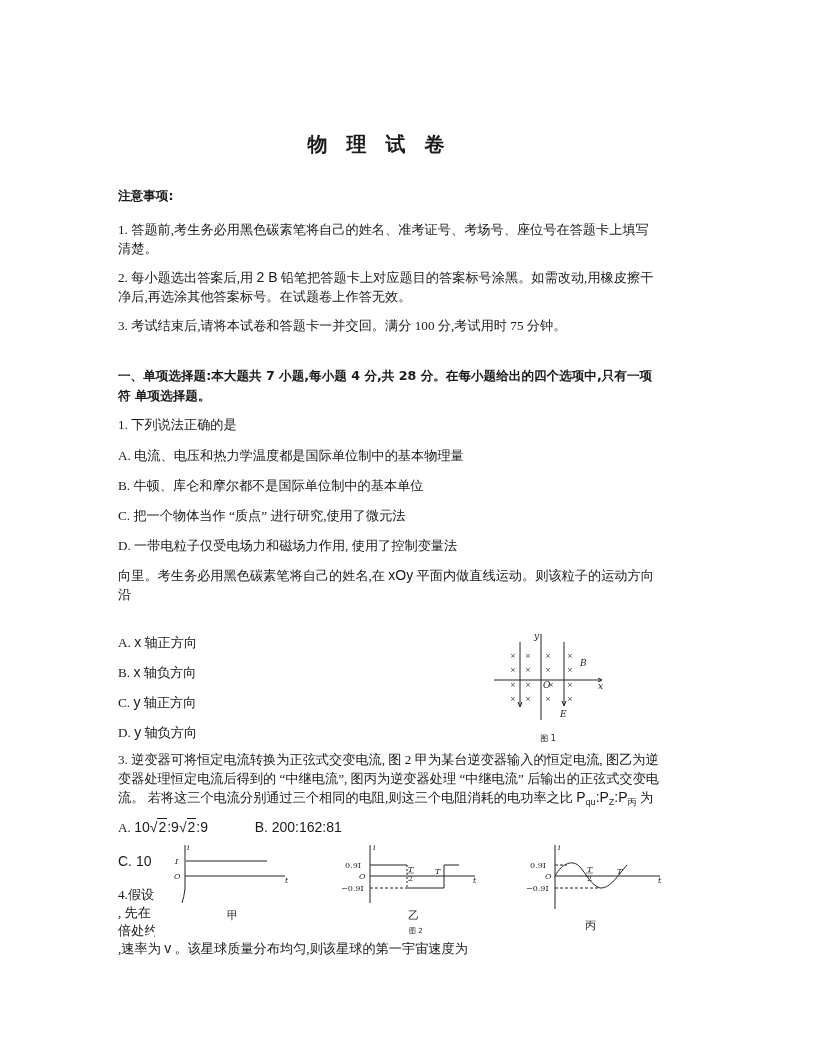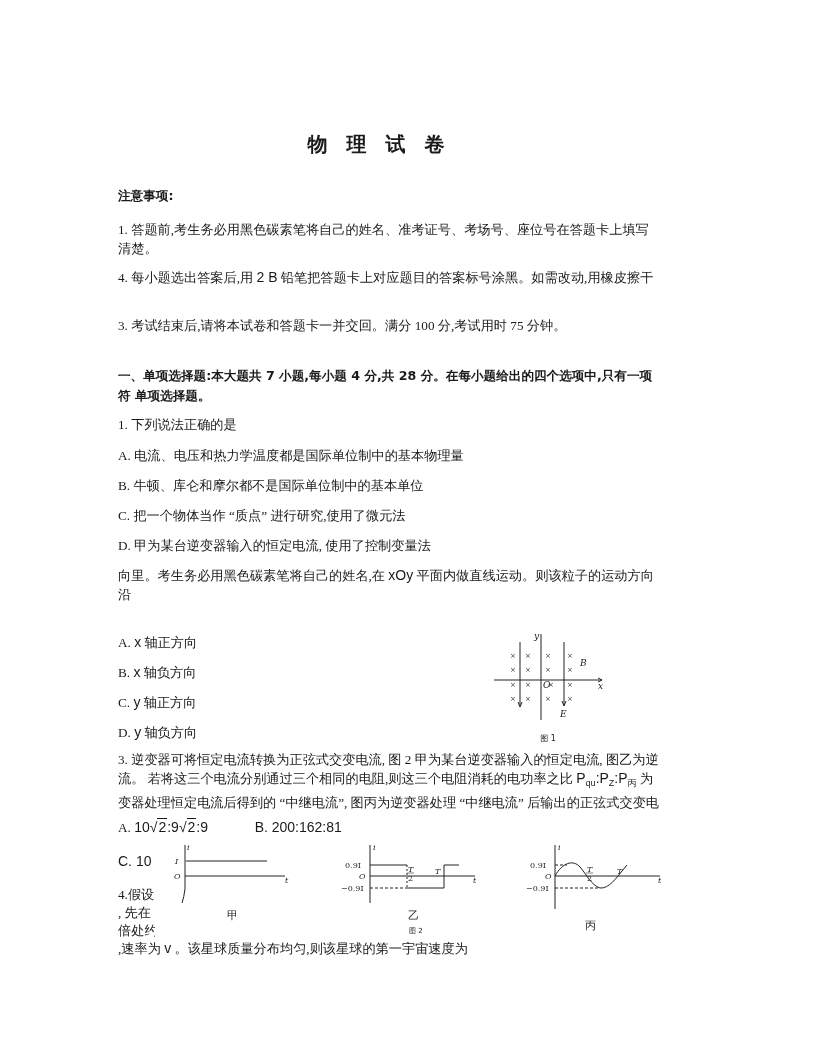--- a/index.html
+++ b/index.html
@@ -23,35 +23,36 @@
 <div class="abs title">物 理 试 卷</div>
 
 <div class="abs p bold" style="top:186px;">注意事项:</div>
 
 <div class="abs p" style="top:220px;">
   <div>1. 答题前,考生务必用黑色碳素笔将自己的姓名、准考证号、考场号、座位号在答题卡上填写</div>
   <div>清楚。</div>
 </div>
 
 <div class="abs p" style="top:268px;">
-  <div><span>4. 每小题选出答案后,用 </span><span class="sans">2 B</span><span> 铅笔把答题卡上对应题目的答案标号涂黑。如需改动,用橡皮擦干</span></div>
+  <div><span>2. 每小题选出答案后,用 </span><span class="sans">2 B</span><span> 铅笔把答题卡上对应题目的答案标号涂黑。如需改动,用橡皮擦干</span></div>
+  <div>净后,再选涂其他答案标号。在试题卷上作答无效。</div>
 </div>
 
 <div class="abs p" style="top:316px;">3. 考试结束后,请将本试卷和答题卡一并交回。满分 100 分,考试用时 75 分钟。</div>
 
 <div class="abs p bold" style="top:366px; line-height:20px;">
   <div>一、单项选择题:本大题共 7 小题,每小题 4 分,共 28 分。在每小题给出的四个选项中,只有一项</div>
   <div>符 单项选择题。</div>
 </div>
 
 <div class="abs p" style="top:415px;">1. 下列说法正确的是</div>
 <div class="abs p" style="top:446px;">A. 电流、电压和热力学温度都是国际单位制中的基本物理量</div>
 <div class="abs p" style="top:476px;">B. 牛顿、库仑和摩尔都不是国际单位制中的基本单位</div>
 <div class="abs p" style="top:506px;">C. 把一个物体当作 “质点” 进行研究,使用了微元法</div>
-<div class="abs p" style="top:536px;">D. 甲为某台逆变器输入的恒定电流, 使用了控制变量法</div>
+<div class="abs p" style="top:536px;">D. 一带电粒子仅受电场力和磁场力作用, 使用了控制变量法</div>
 
 <div class="abs p" style="top:566px;">
   <div><span>向里。考生务必用黑色碳素笔将自己的姓名,在 </span><span class="sans">xOy</span><span> 平面内做直线运动。则该粒子的运动方向</span></div>
   <div>沿</div>
 </div>
 
 <div class="abs p" style="top:633px;"><span>A. </span><span class="sans">x</span><span> 轴正方向</span></div>
 <div class="abs p" style="top:663px;"><span>B. </span><span class="sans">x</span><span> 轴负方向</span></div>
 <div class="abs p" style="top:693px;"><span>C. </span><span class="sans">y</span><span> 轴正方向</span></div>
 <div class="abs p" style="top:723px;"><span>D. </span><span class="sans">y</span><span> 轴负方向</span></div>
@@ -94,22 +95,22 @@
       <text x="55" y="60">O</text>
       <text x="92" y="38">B</text>
       <text x="72" y="89">E</text>
     </g>
     <text x="60" y="113" font-family="DejaVu Sans, sans-serif" font-size="8" fill="#222" text-anchor="middle">图 1</text>
   </svg>
 </div>
 
 <div class="abs p" style="top:750px;">
   <div>3. 逆变器可将恒定电流转换为正弦式交变电流, 图 2 甲为某台逆变器输入的恒定电流, 图乙为逆</div>
+  <div>变器处理恒定电流后得到的 “中继电流”, 图丙为逆变器处理 “中继电流” 后输出的正弦式交变电</div>
   <div><span>流。 若将这三个电流分别通过三个相同的电阻,则这三个电阻消耗的电功率之比 </span><span class="sans">P</span><span class="sub">qu</span><span class="sans">:</span><span class="sans">P</span><span class="sub">Z</span><span class="sans">:</span><span class="sans">P</span><span class="sub">丙</span><span> 为</span></div>
-  <div>变器处理恒定电流后得到的 “中继电流”, 图丙为逆变器处理 “中继电流” 后输出的正弦式交变电</div>
 </div>
 
 <div class="abs p" style="top:818px;">
   <span><span>A. </span><span class="math">10</span><span class="math">√</span><span class="math sqrt">2</span><span class="math">:9</span><span class="math">√</span><span class="math sqrt">2</span><span class="math">:9</span></span>
   <span style="display:inline-block; width:40px;"></span>
   <span class="math">B. 200:162:81</span>
 </div>
 
 <div class="abs p" style="top:852px;"><span class="math">C. 10</span></div>
 

